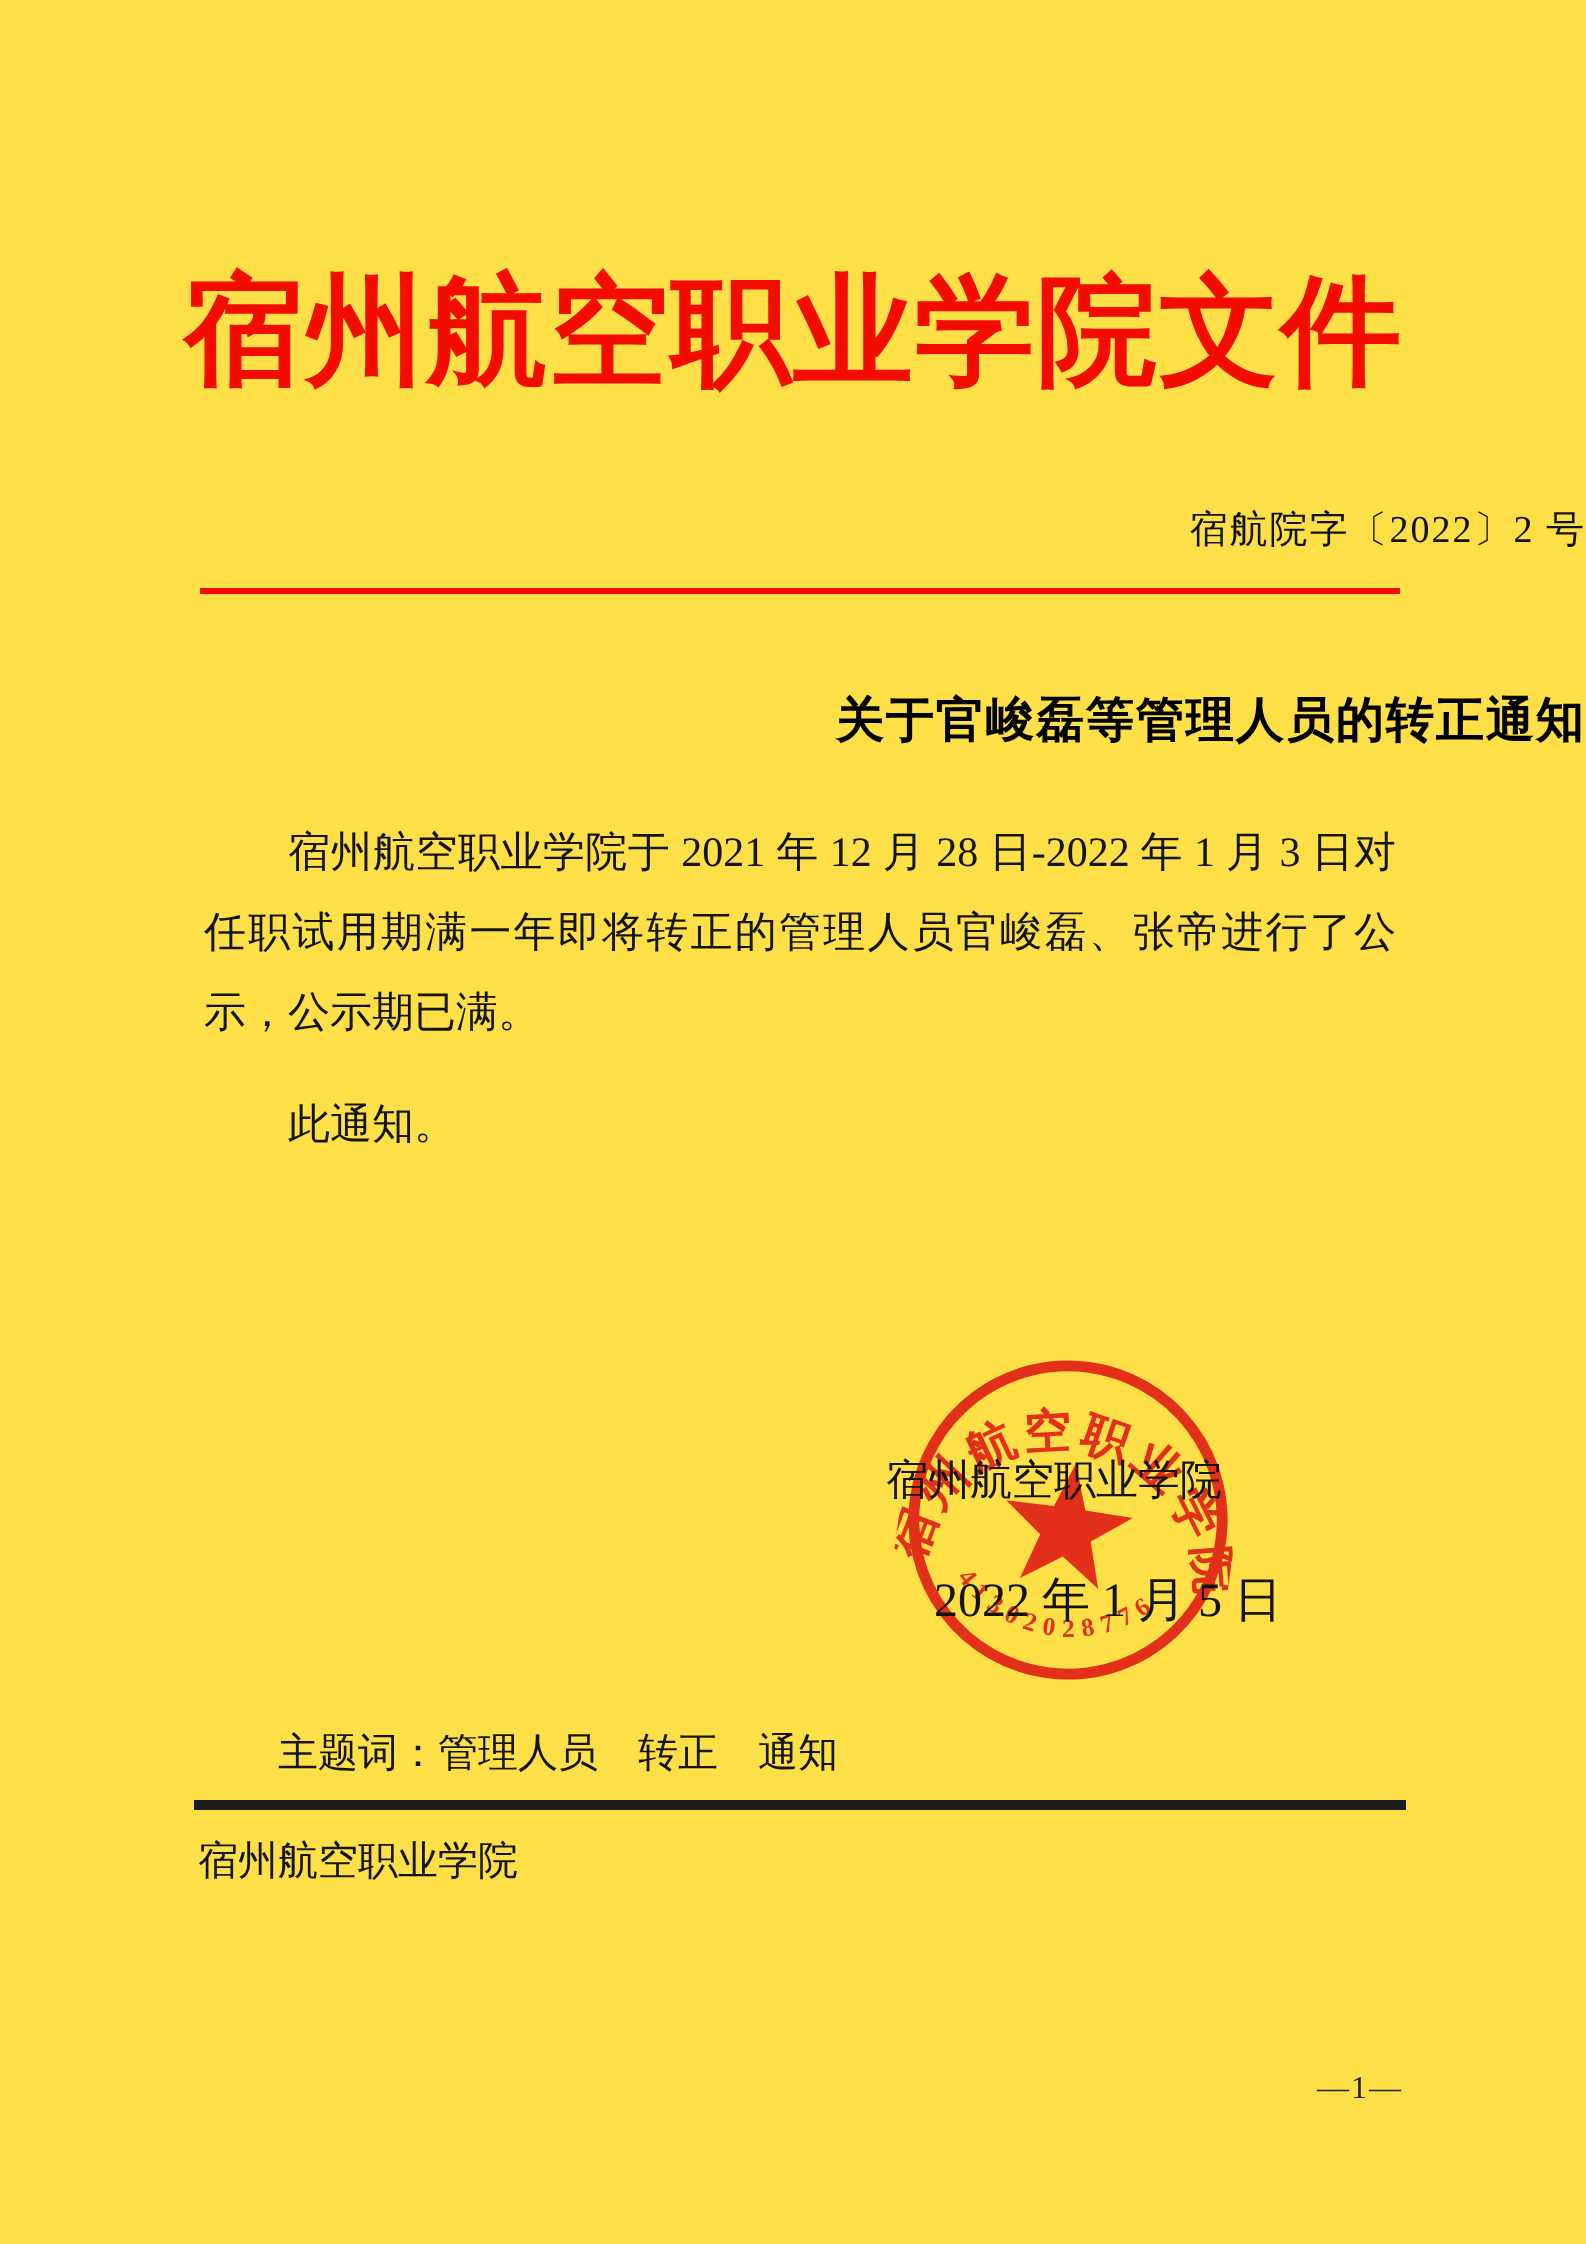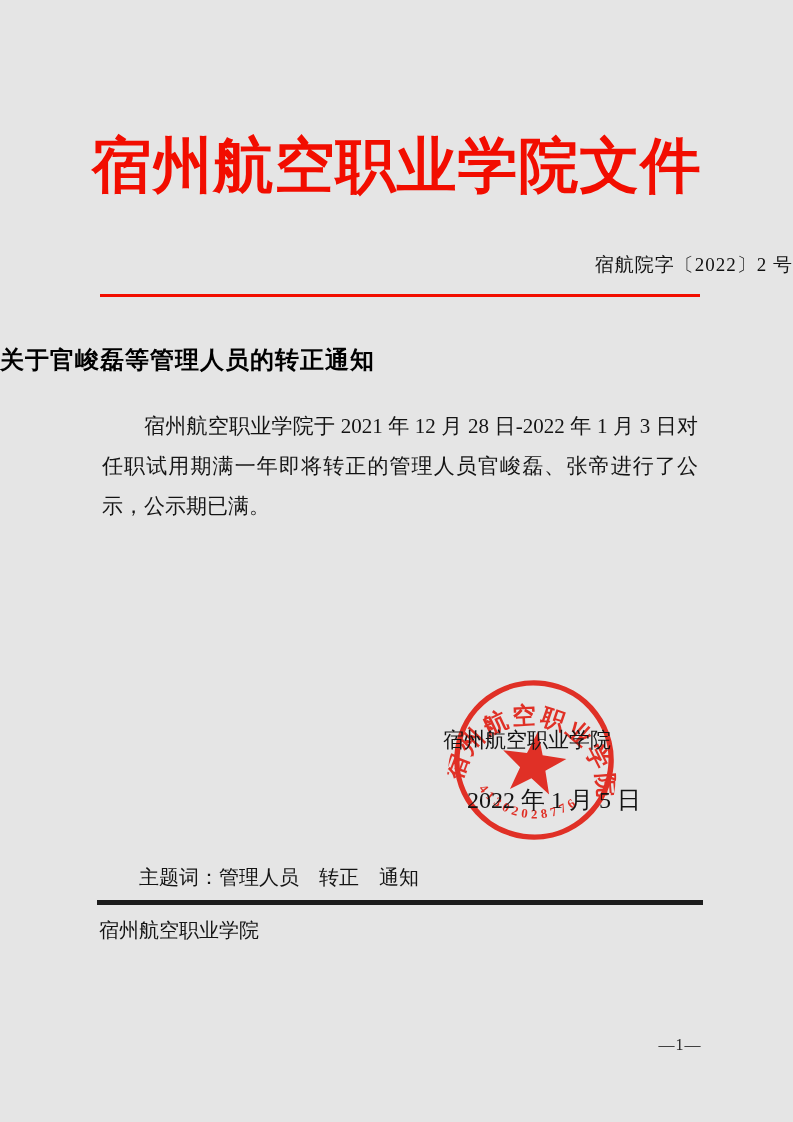--- a/index.html
+++ b/index.html
@@ -2,21 +2,21 @@
 <html><head>
 <meta charset="utf-8">
 <style>
   * { margin: 0; padding: 0; box-sizing: border-box; }
   html, body { background: #ffffff; }
   body { font-family: "Liberation Serif", "DejaVu Serif", serif; }
   .page {
     position: relative;
     width: 793px;
     height: 1122px;
-    background: #e5e5e5;
+    background: #fde047;
     overflow: hidden;
   }
   .org-title {
     position: absolute;
     top: 124px; left: 0; right: 0;
     text-align: center;
     font-family: "Liberation Serif", "DejaVu Serif", serif;
     font-weight: 700;
     font-size: 60px;
     line-height: 84px;
@@ -34,21 +34,21 @@
   }
   .red-rule {
     position: absolute;
     top: 294px; left: 100px;
     width: 600px; height: 3px;
     background: #f20d00;
   }
   .doc-title {
     position: absolute;
     top: 344px; left: 0; right: 0;
-    text-align: left;
+    text-align: right;
     font-family: "Liberation Sans", "DejaVu Sans", sans-serif;
     font-weight: 700;
     font-size: 24px;
     color: #000000;
     letter-spacing: 1px;
   }
   .body-flow {
     position: absolute;
     top: 406px; left: 102px;
     width: 596px;
@@ -131,20 +131,21 @@
   <div class="org-title">宿州航空职业学院文件</div>
 
   <div class="doc-number">宿航院字〔2022〕2 号</div>
 
   <div class="red-rule"></div>
 
   <div class="doc-title">关于官峻磊等管理人员的转正通知</div>
 
   <div class="body-flow">
     <p class="indent">宿州航空职业学院于 2021 年 12 月 28 日-2022 年 1 月 3 日对任职试用期满一年即将转正的管理人员官峻磊、张帝进行了公示，公示期已满。</p>
+    <p class="notice">此通知。</p>
   </div>
 
   <div class="seal-wrap">
     <svg class="seal-svg" width="168" height="168" viewBox="0 0 170 170">
       <circle cx="85" cy="85" r="78" fill="none" stroke="#e02318" stroke-width="5.5"></circle>
       <path id="sealTopArc" d="M 16 130 A 70 70 0 1 1 154 130" fill="none"></path>
       <path id="sealBottomArc" d="M 20 100 A 70 70 0 0 0 150 100" fill="none"></path>
       <text font-size="24" fill="#e02318" letter-spacing="3" font-weight="700">
         <textPath href="#sealTopArc" startOffset="50%" text-anchor="middle">宿州航空职业学院</textPath>
       </text>

